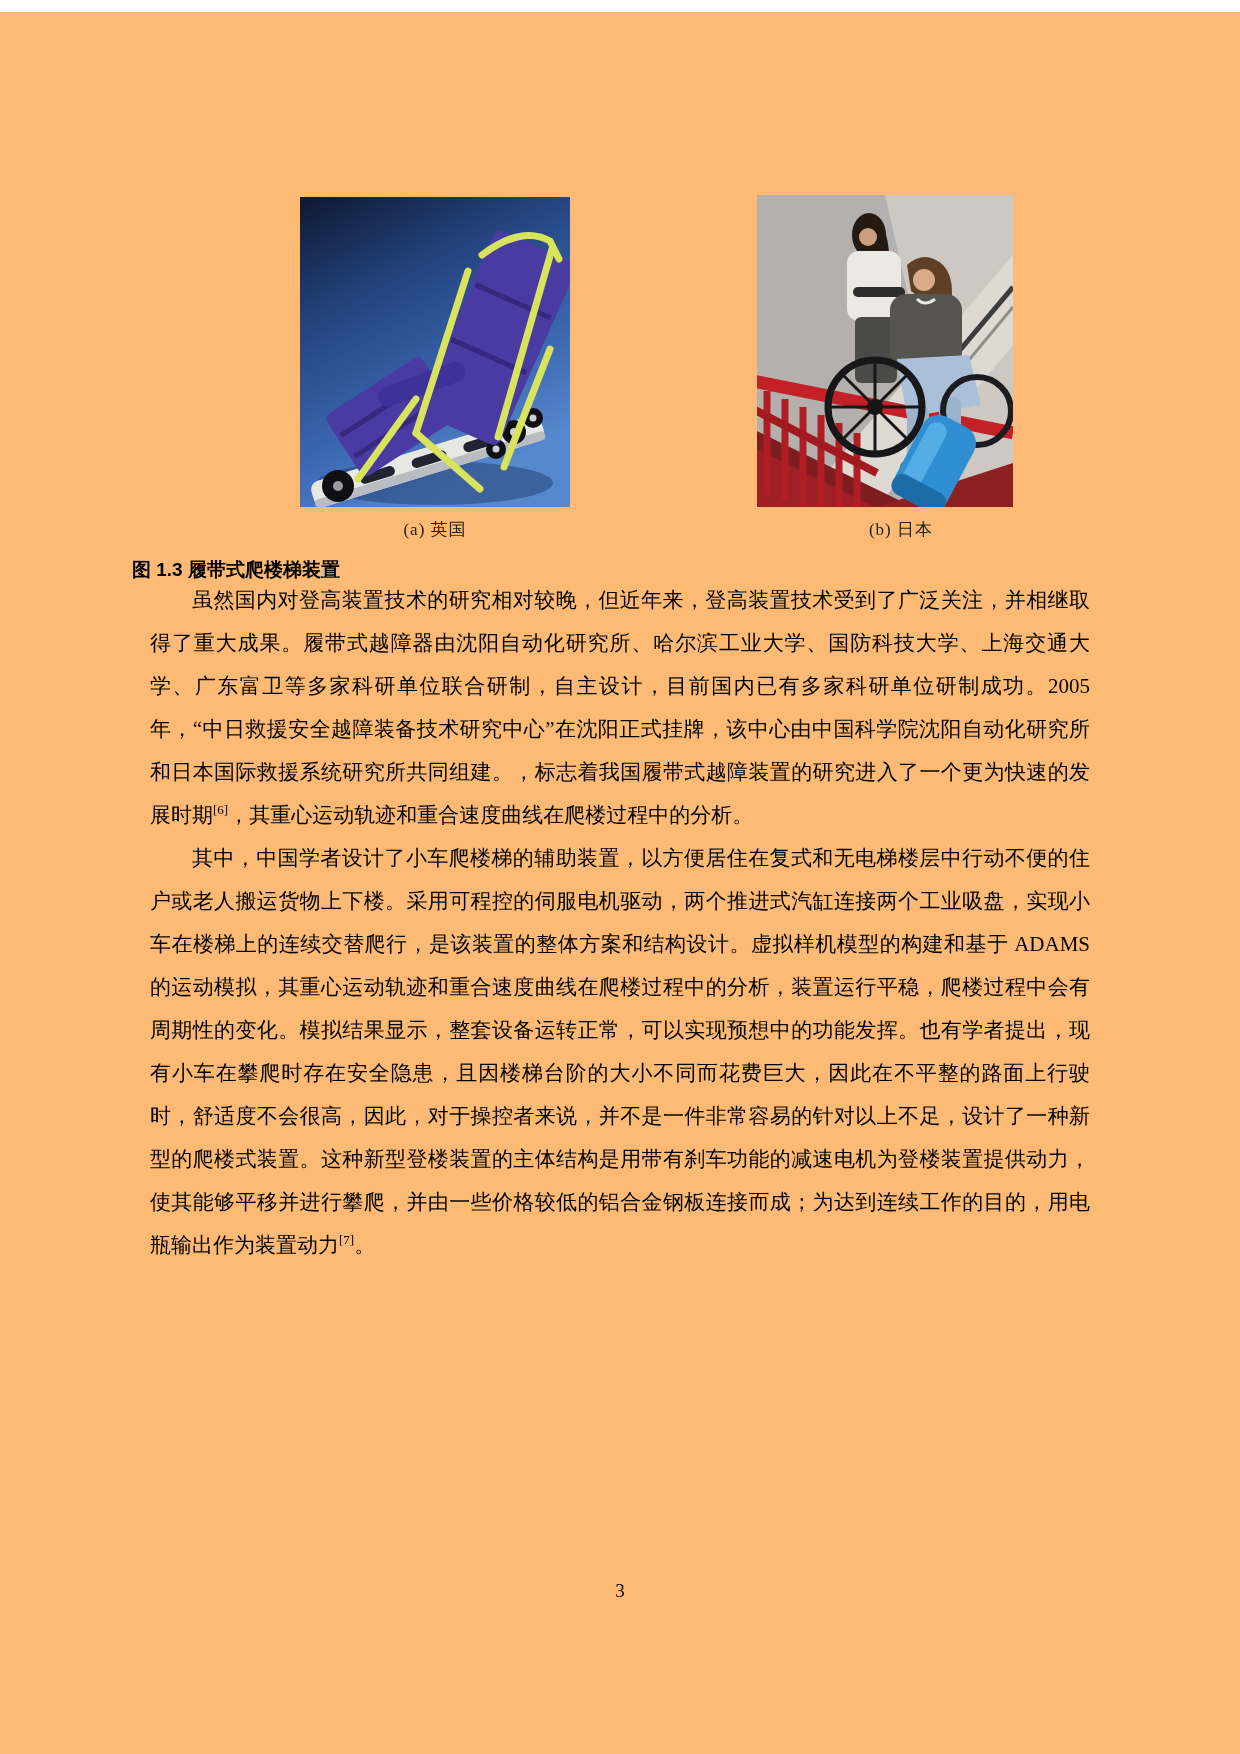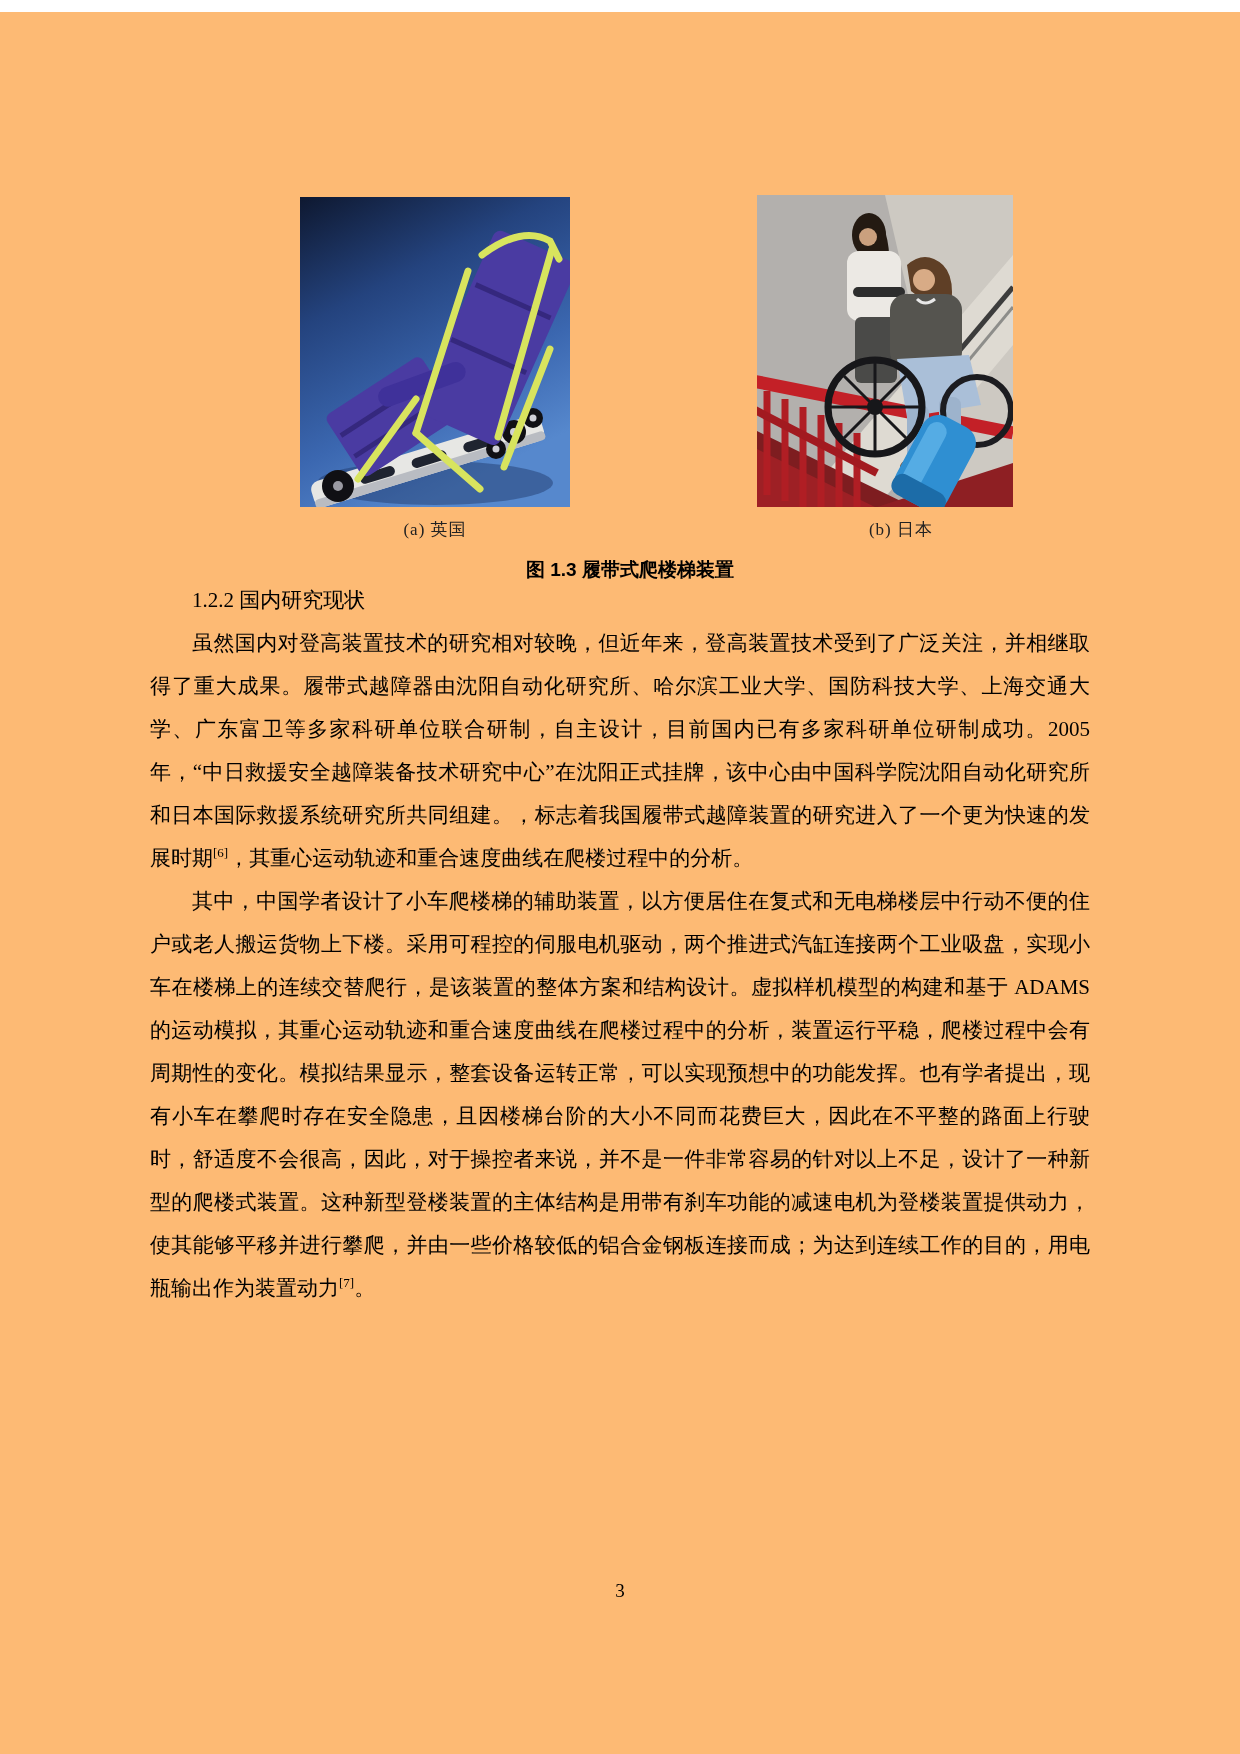--- a/index.html
+++ b/index.html
@@ -16,22 +16,22 @@
   .photo{position:absolute;display:block;}
   .photo-a{left:300px;top:185px;width:270px;height:310px;}
   .photo-b{left:757px;top:183px;width:256px;height:312px;}
   .subcap{
     position:absolute;top:506px;font-size:17px;color:#222;
     text-align:center;letter-spacing:1px;
   }
   .subcap-a{left:300px;width:270px;}
   .subcap-b{left:773px;width:256px;}
   .fig-title{
-    position:absolute;left:160px;top:545px;width:940px;
-    text-align:center;font-weight:bold;font-size:19px;
+    position:absolute;left:132px;top:545px;width:940px;
+    font-weight:bold;font-size:19px;
     font-family:"Liberation Sans","DejaVu Sans",sans-serif;
   }
   .body-text{
     position:absolute;left:150px;top:567px;width:940px;
     font-size:21px;line-height:43px;text-align:justify;
     text-justify:inter-ideograph;
   }
   .body-text p{margin:0;text-indent:2em;}
   .body-text p.heading{text-indent:2em;}
   sup{font-size:0.62em;vertical-align:super;line-height:0;}
@@ -156,20 +156,19 @@
       <rect x="152" y="292" width="58" height="22" rx="10" fill="#1c6ca8"></rect>
     </g>
   </svg>
 
   <div class="subcap subcap-a">(a) 英国</div>
   <div class="subcap subcap-b">(b) 日本</div>
 
   <div class="fig-title">图 1.3 履带式爬楼梯装置</div>
 
   <div class="body-text">
-    <p class="heading">1.2.2 国内研究现状</p>
     <p><span>虽然国内对登高装置技术的研究相对较晚，但近年来，登高装置技术受到了广泛关注，并相继取得了重大成果。履带式越障器由沈阳自动化研究所、哈尔滨工业大学、国防科技大学、上海交通大学、广东富卫等多家科研单位联合研制，自主设计，目前国内已有多家科研单位研制成功。2005 年，“中日救援安全越障装备技术研究中心”在沈阳正式挂牌，该中心由中国科学院沈阳自动化研究所和日本国际救援系统研究所共同组建。，标志着我国履带式越障装置的研究进入了一个更为快速的发展时期</span><sup>[6]</sup><span>，其重心运动轨迹和重合速度曲线在爬楼过程中的分析。</span></p>
     <p><span>其中，中国学者设计了小车爬楼梯的辅助装置，以方便居住在复式和无电梯楼层中行动不便的住户或老人搬运货物上下楼。采用可程控的伺服电机驱动，两个推进式汽缸连接两个工业吸盘，实现小车在楼梯上的连续交替爬行，是该装置的整体方案和结构设计。虚拟样机模型的构建和基于 ADAMS 的运动模拟，其重心运动轨迹和重合速度曲线在爬楼过程中的分析，装置运行平稳，爬楼过程中会有周期性的变化。模拟结果显示，整套设备运转正常，可以实现预想中的功能发挥。也有学者提出，现有小车在攀爬时存在安全隐患，且因楼梯台阶的大小不同而花费巨大，因此在不平整的路面上行驶时，舒适度不会很高，因此，对于操控者来说，并不是一件非常容易的针对以上不足，设计了一种新型的爬楼式装置。这种新型登楼装置的主体结构是用带有刹车功能的减速电机为登楼装置提供动力，使其能够平移并进行攀爬，并由一些价格较低的铝合金钢板连接而成；为达到连续工作的目的，用电瓶输出作为装置动力</span><sup>[7]</sup><span>。</span></p>
   </div>
 
   <div class="page-number">3</div>
 
 </div>
 
 </body></html>

